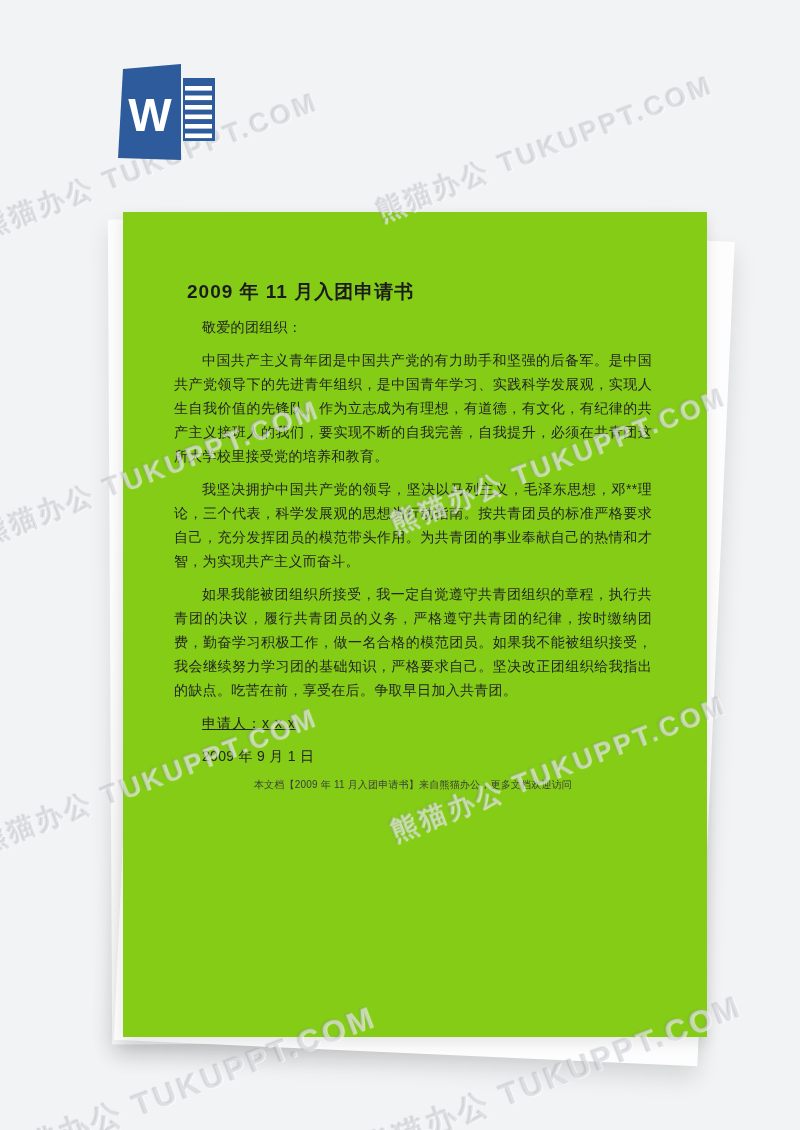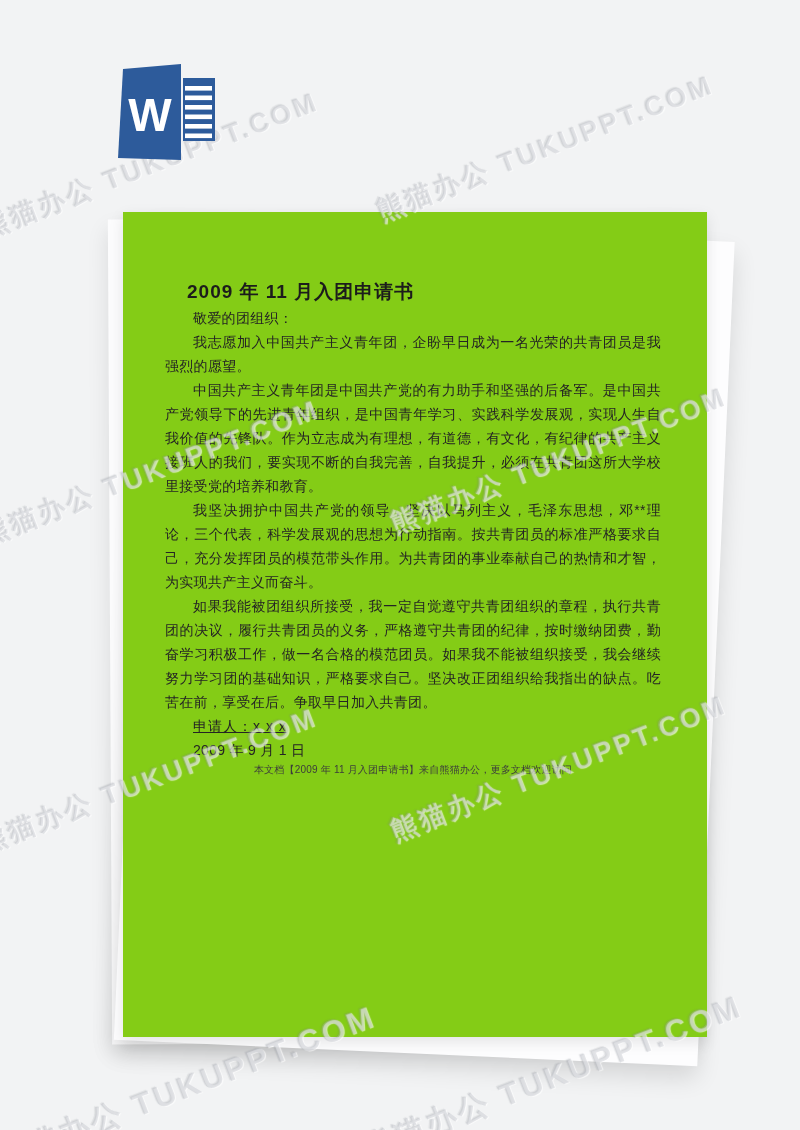--- a/index.html
+++ b/index.html
@@ -56,21 +56,21 @@
     text-align:justify;
     letter-spacing:0.3px;
   }
   .doc-title {
     font-size:19px; line-height:28px;
     font-weight:700; color:#1c1c1c;
     margin:12px 0 0 22px;
     letter-spacing:1px;
     text-align:left;
   }
-  .doc p { margin:0; }
+  .doc p { margin:9px; }
   .salute   { margin-top:58px; text-indent:2em; }
   .para     { margin-top:15px; text-indent:2em; }
   .closing  { margin-top:12px; text-indent:2em; }
   .applicant{ margin-top:21px; text-indent:2em; letter-spacing:1px;text-decoration:underline; }
   .doc-date { margin-top:24px; text-indent:2em; }
   .footnote {
     margin:22px 0 0 22px;
     font-size:10px; line-height:16px;
     color:#3c3c3c; text-indent:0; text-align:center;
     letter-spacing:0.2px;
@@ -113,21 +113,20 @@
   </span>
 </header>
 
 <div class="sheet back1"></div>
 <div class="sheet back2"></div>
 
 <div class="sheet main">
   <div class="doc">
     <h2 class="doc-title">2009 年 11 月入团申请书</h2>
     <p class="salute">敬爱的团组织：</p>
-    <p class="para">我志愿加入中国共产主义青年团，企盼早日成为一名光荣的共青团员是我强烈的愿望。</p>
     <p class="para">中国共产主义青年团是中国共产党的有力助手和坚强的后备军。是中国共产党领导下的先进青年组织，是中国青年学习、实践科学发展观，实现人生自我价值的先锋队。作为立志成为有理想，有道德，有文化，有纪律的共产主义接班人的我们，要实现不断的自我完善，自我提升，必须在共青团这所大学校里接受党的培养和教育。</p>
     <p class="para">我坚决拥护中国共产党的领导，坚决以马列主义，毛泽东思想，邓**理论，三个代表，科学发展观的思想为行动指南。按共青团员的标准严格要求自己，充分发挥团员的模范带头作用。为共青团的事业奉献自己的热情和才智，为实现共产主义而奋斗。</p>
     <p class="para">如果我能被团组织所接受，我一定自觉遵守共青团组织的章程，执行共青团的决议，履行共青团员的义务，严格遵守共青团的纪律，按时缴纳团费，勤奋学习积极工作，做一名合格的模范团员。如果我不能被组织接受，我会继续努力学习团的基础知识，严格要求自己。坚决改正团组织给我指出的缺点。吃苦在前，享受在后。争取早日加入共青团。</p>
     <p class="applicant">申请人：x x x</p>
     <p class="doc-date">2009 年 9 月 1 日</p>
     <p class="footnote">本文档【2009 年 11 月入团申请书】来自熊猫办公，更多文档欢迎访问</p>
   </div>
 </div>
 
 <div class="wm-layer">

